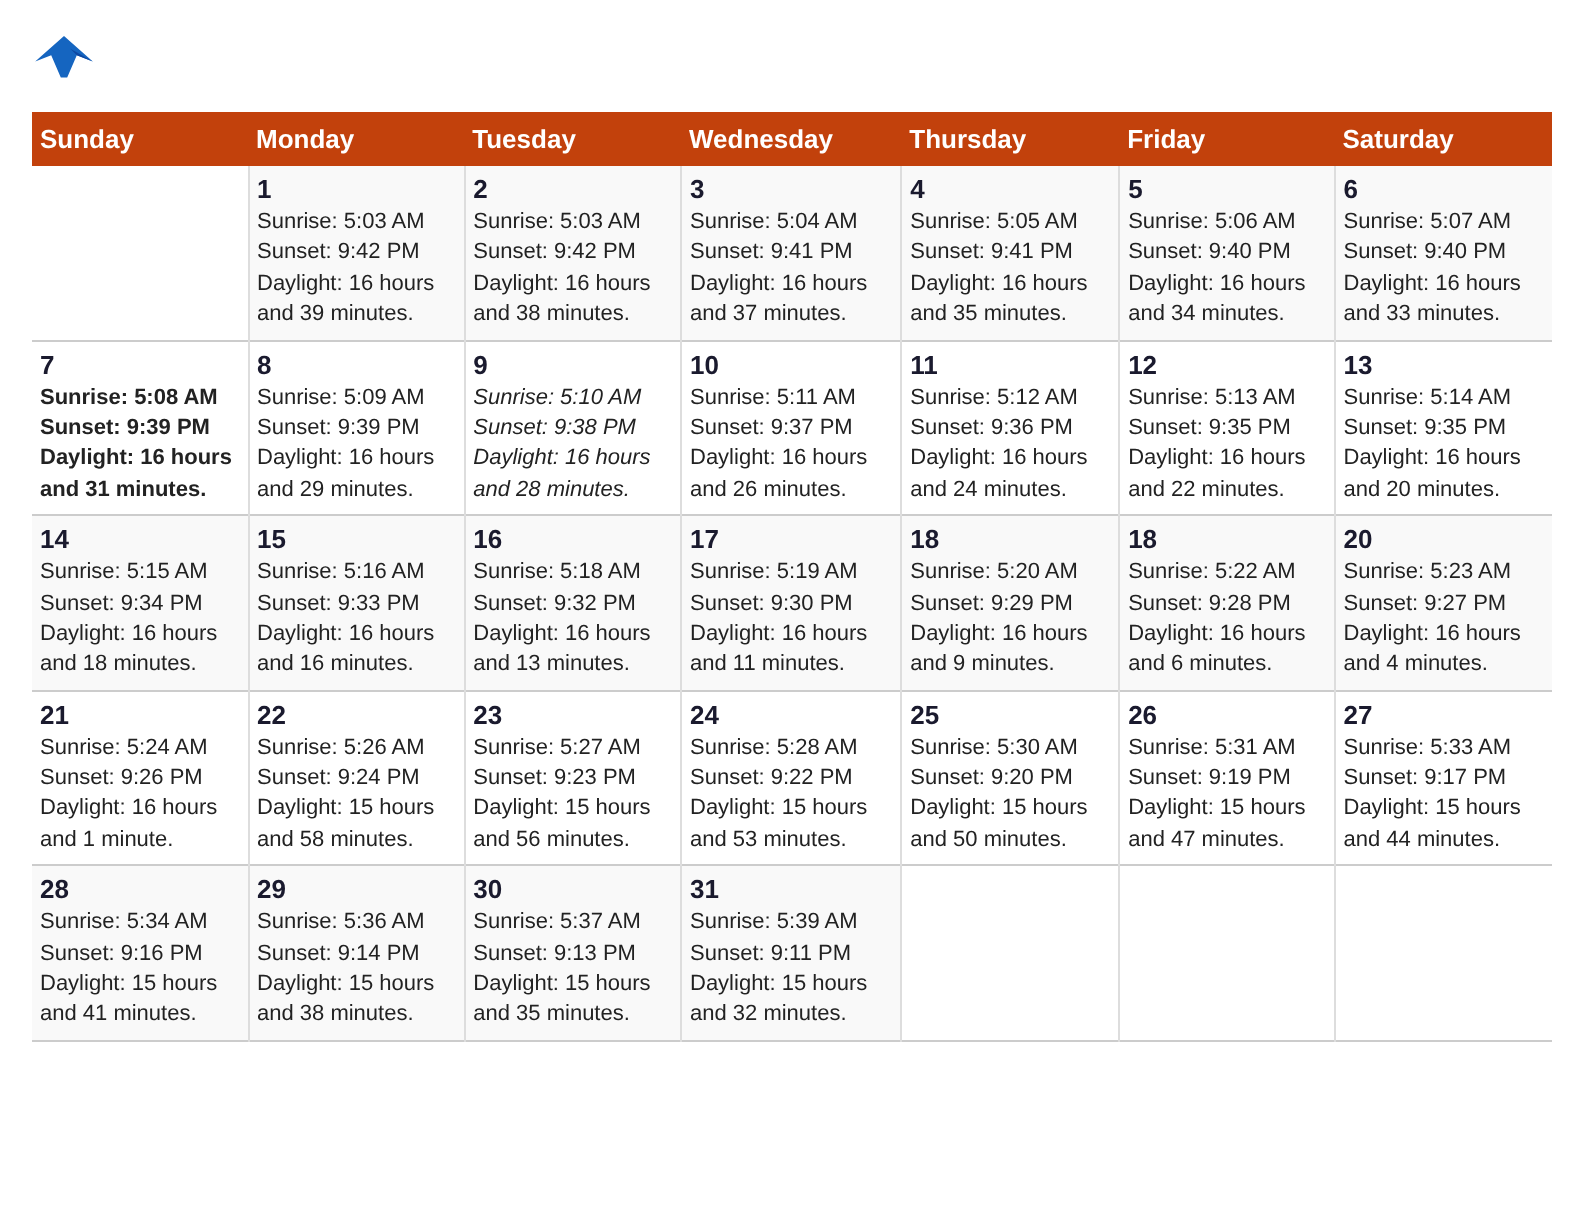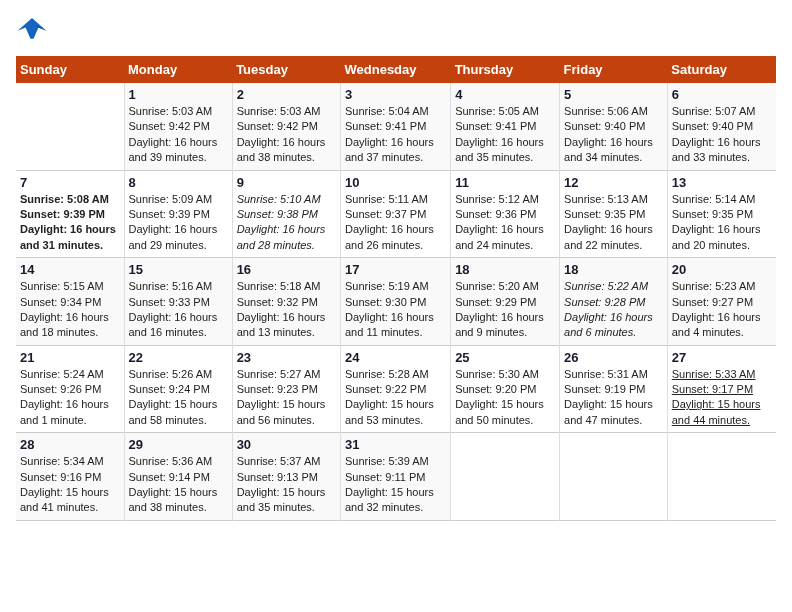--- a/index.html
+++ b/index.html
@@ -238,21 +238,21 @@
         </td>
         <td>
           <span class="day-num">18</span>
           <div class="day-info" style="white-space: pre-line;">Sunrise: 5:20 AM
 Sunset: 9:29 PM
 Daylight: 16 hours
 and 9 minutes.</div>
         </td>
         <td>
           <span class="day-num">18</span>
-          <div class="day-info" style="white-space: pre-line; font-style: italic;">Sunrise: 5:22 AM
+          <div class="day-info" style="white-space: pre-line;">Sunrise: 5:22 AM
 Sunset: 9:28 PM
 Daylight: 16 hours
 and 6 minutes.</div>
         </td>
         <td>
           <span class="day-num">20</span>
           <div class="day-info" style="white-space: pre-line;">Sunrise: 5:23 AM
 Sunset: 9:27 PM
 Daylight: 16 hours
 and 4 minutes.</div>
@@ -296,21 +296,21 @@
         </td>
         <td>
           <span class="day-num">26</span>
           <div class="day-info" style="white-space: pre-line;">Sunrise: 5:31 AM
 Sunset: 9:19 PM
 Daylight: 15 hours
 and 47 minutes.</div>
         </td>
         <td>
           <span class="day-num">27</span>
-          <div class="day-info" style="white-space: pre-line; text-decoration: underline;">Sunrise: 5:33 AM
+          <div class="day-info" style="white-space: pre-line;">Sunrise: 5:33 AM
 Sunset: 9:17 PM
 Daylight: 15 hours
 and 44 minutes.</div>
         </td>
       </tr>
       <tr>
         <td>
           <span class="day-num">28</span>
           <div class="day-info" style="white-space: pre-line;">Sunrise: 5:34 AM
 Sunset: 9:16 PM

